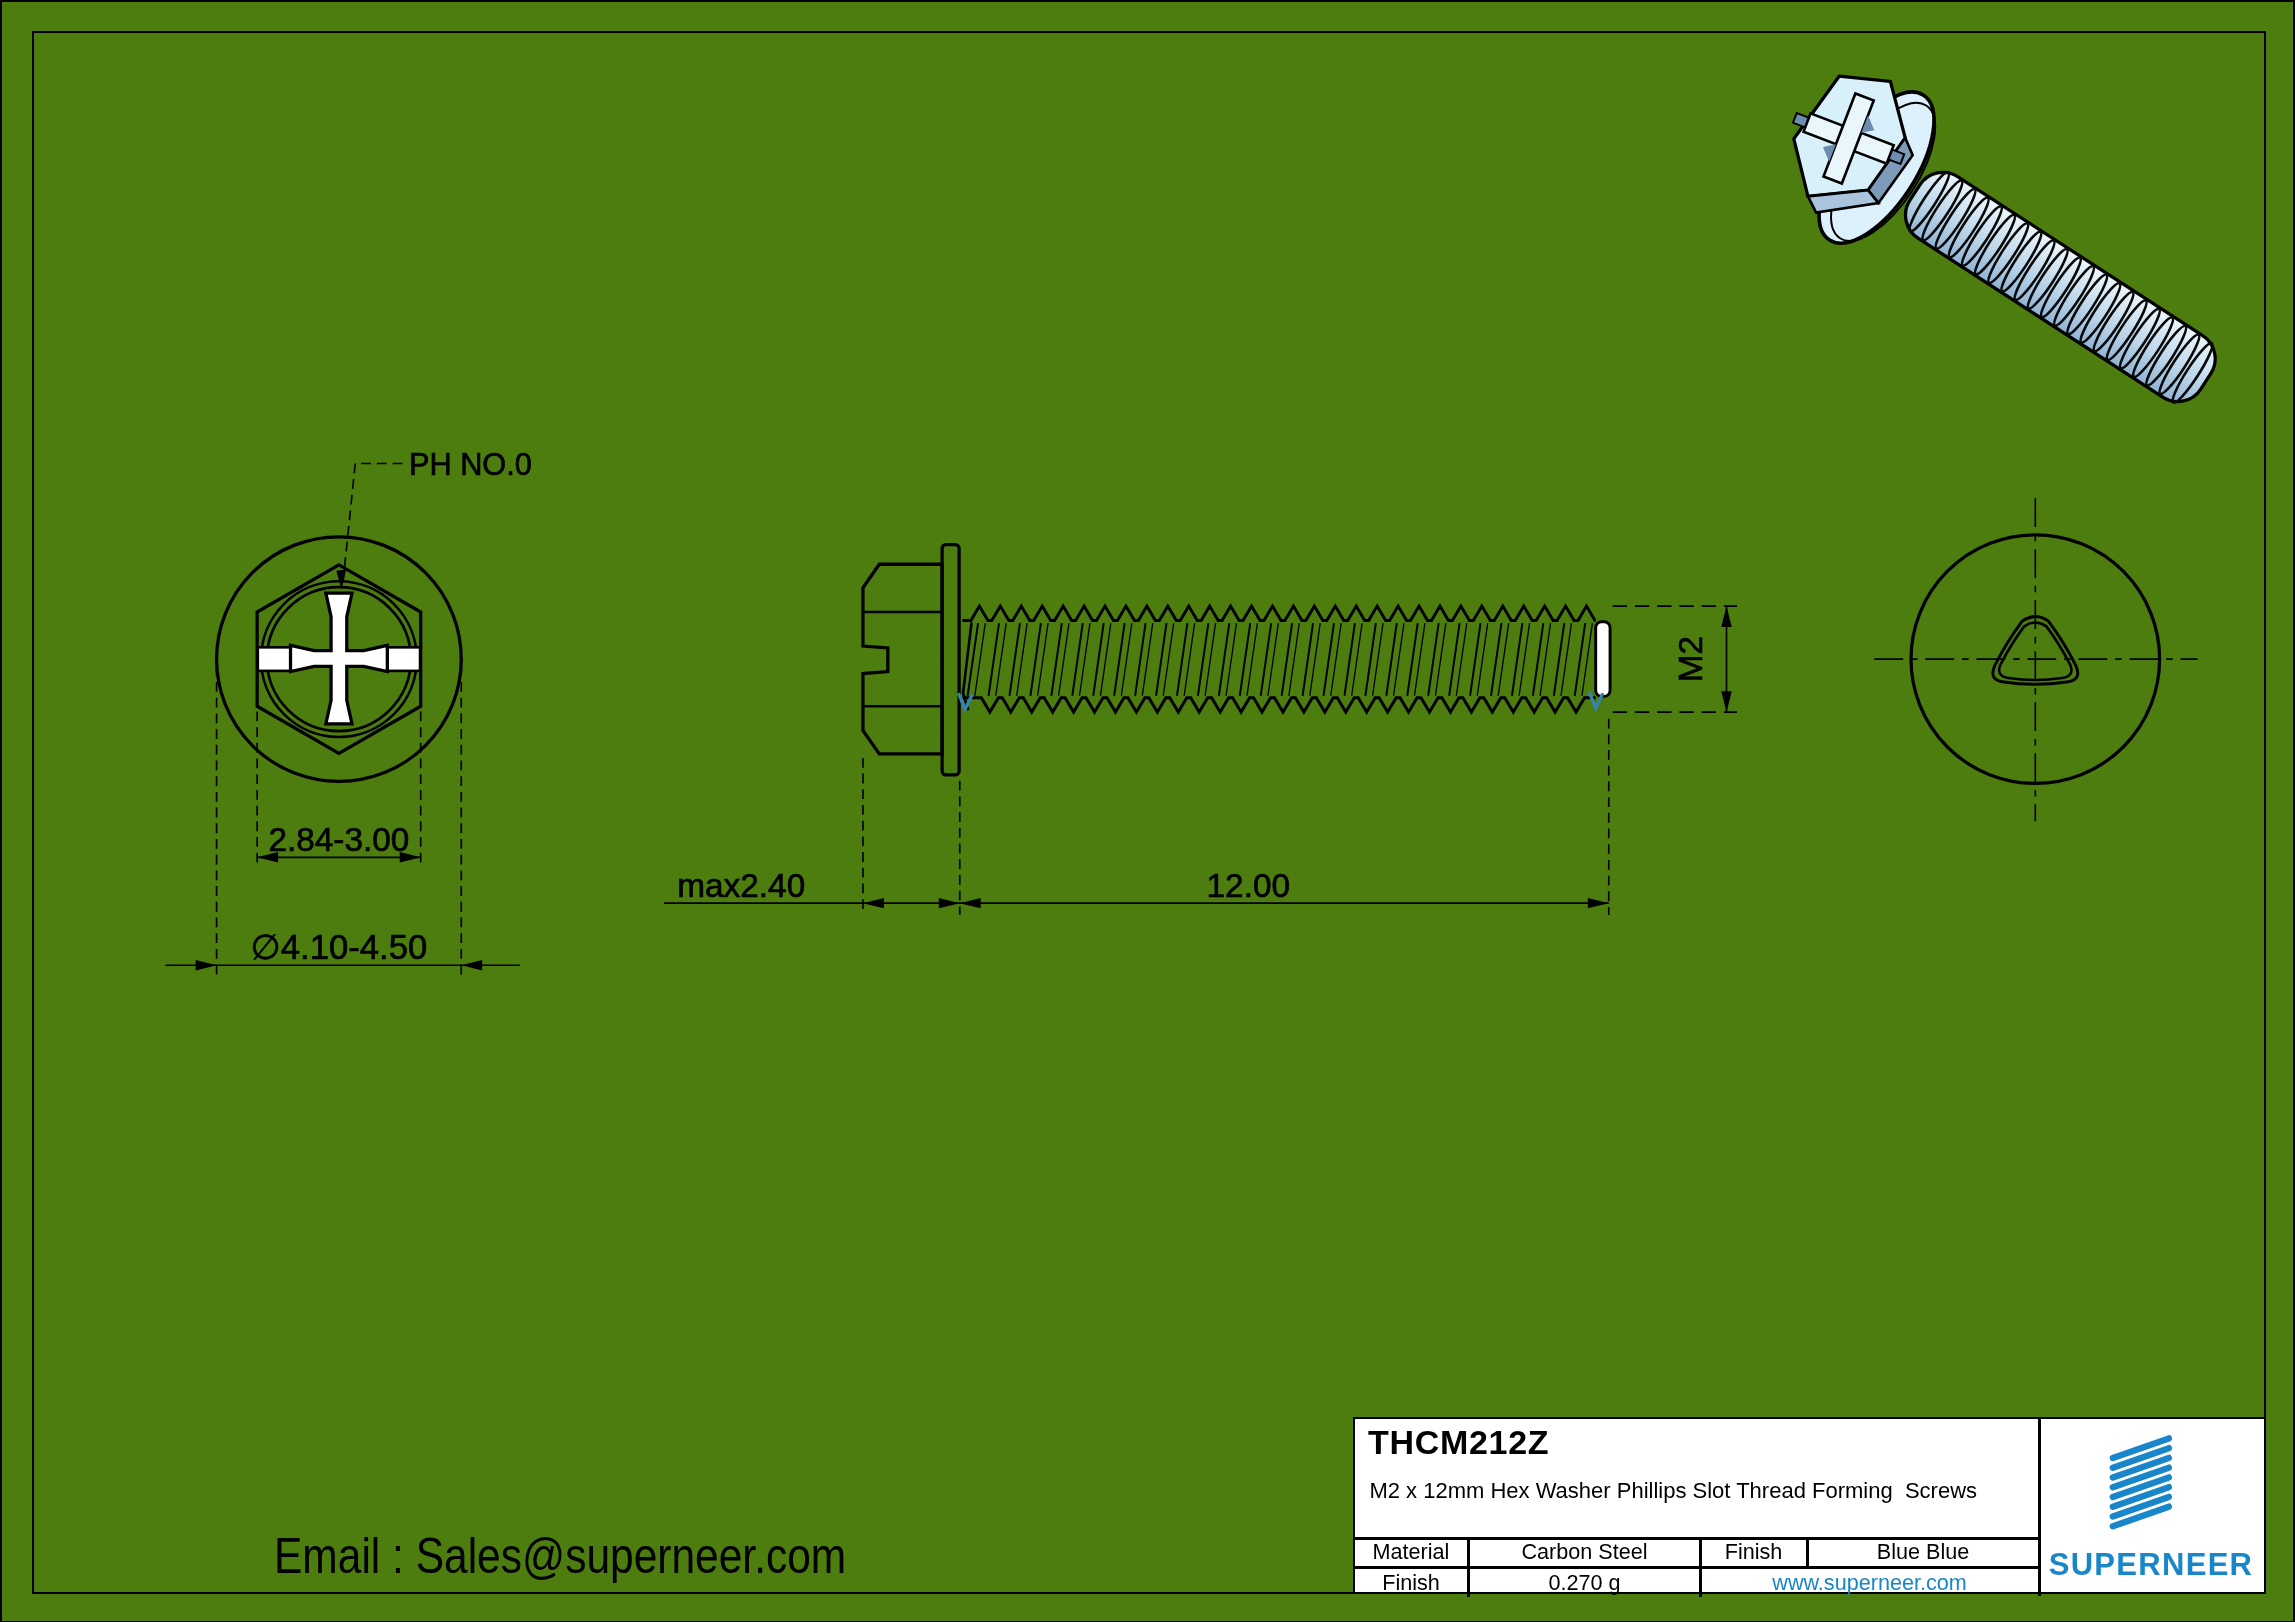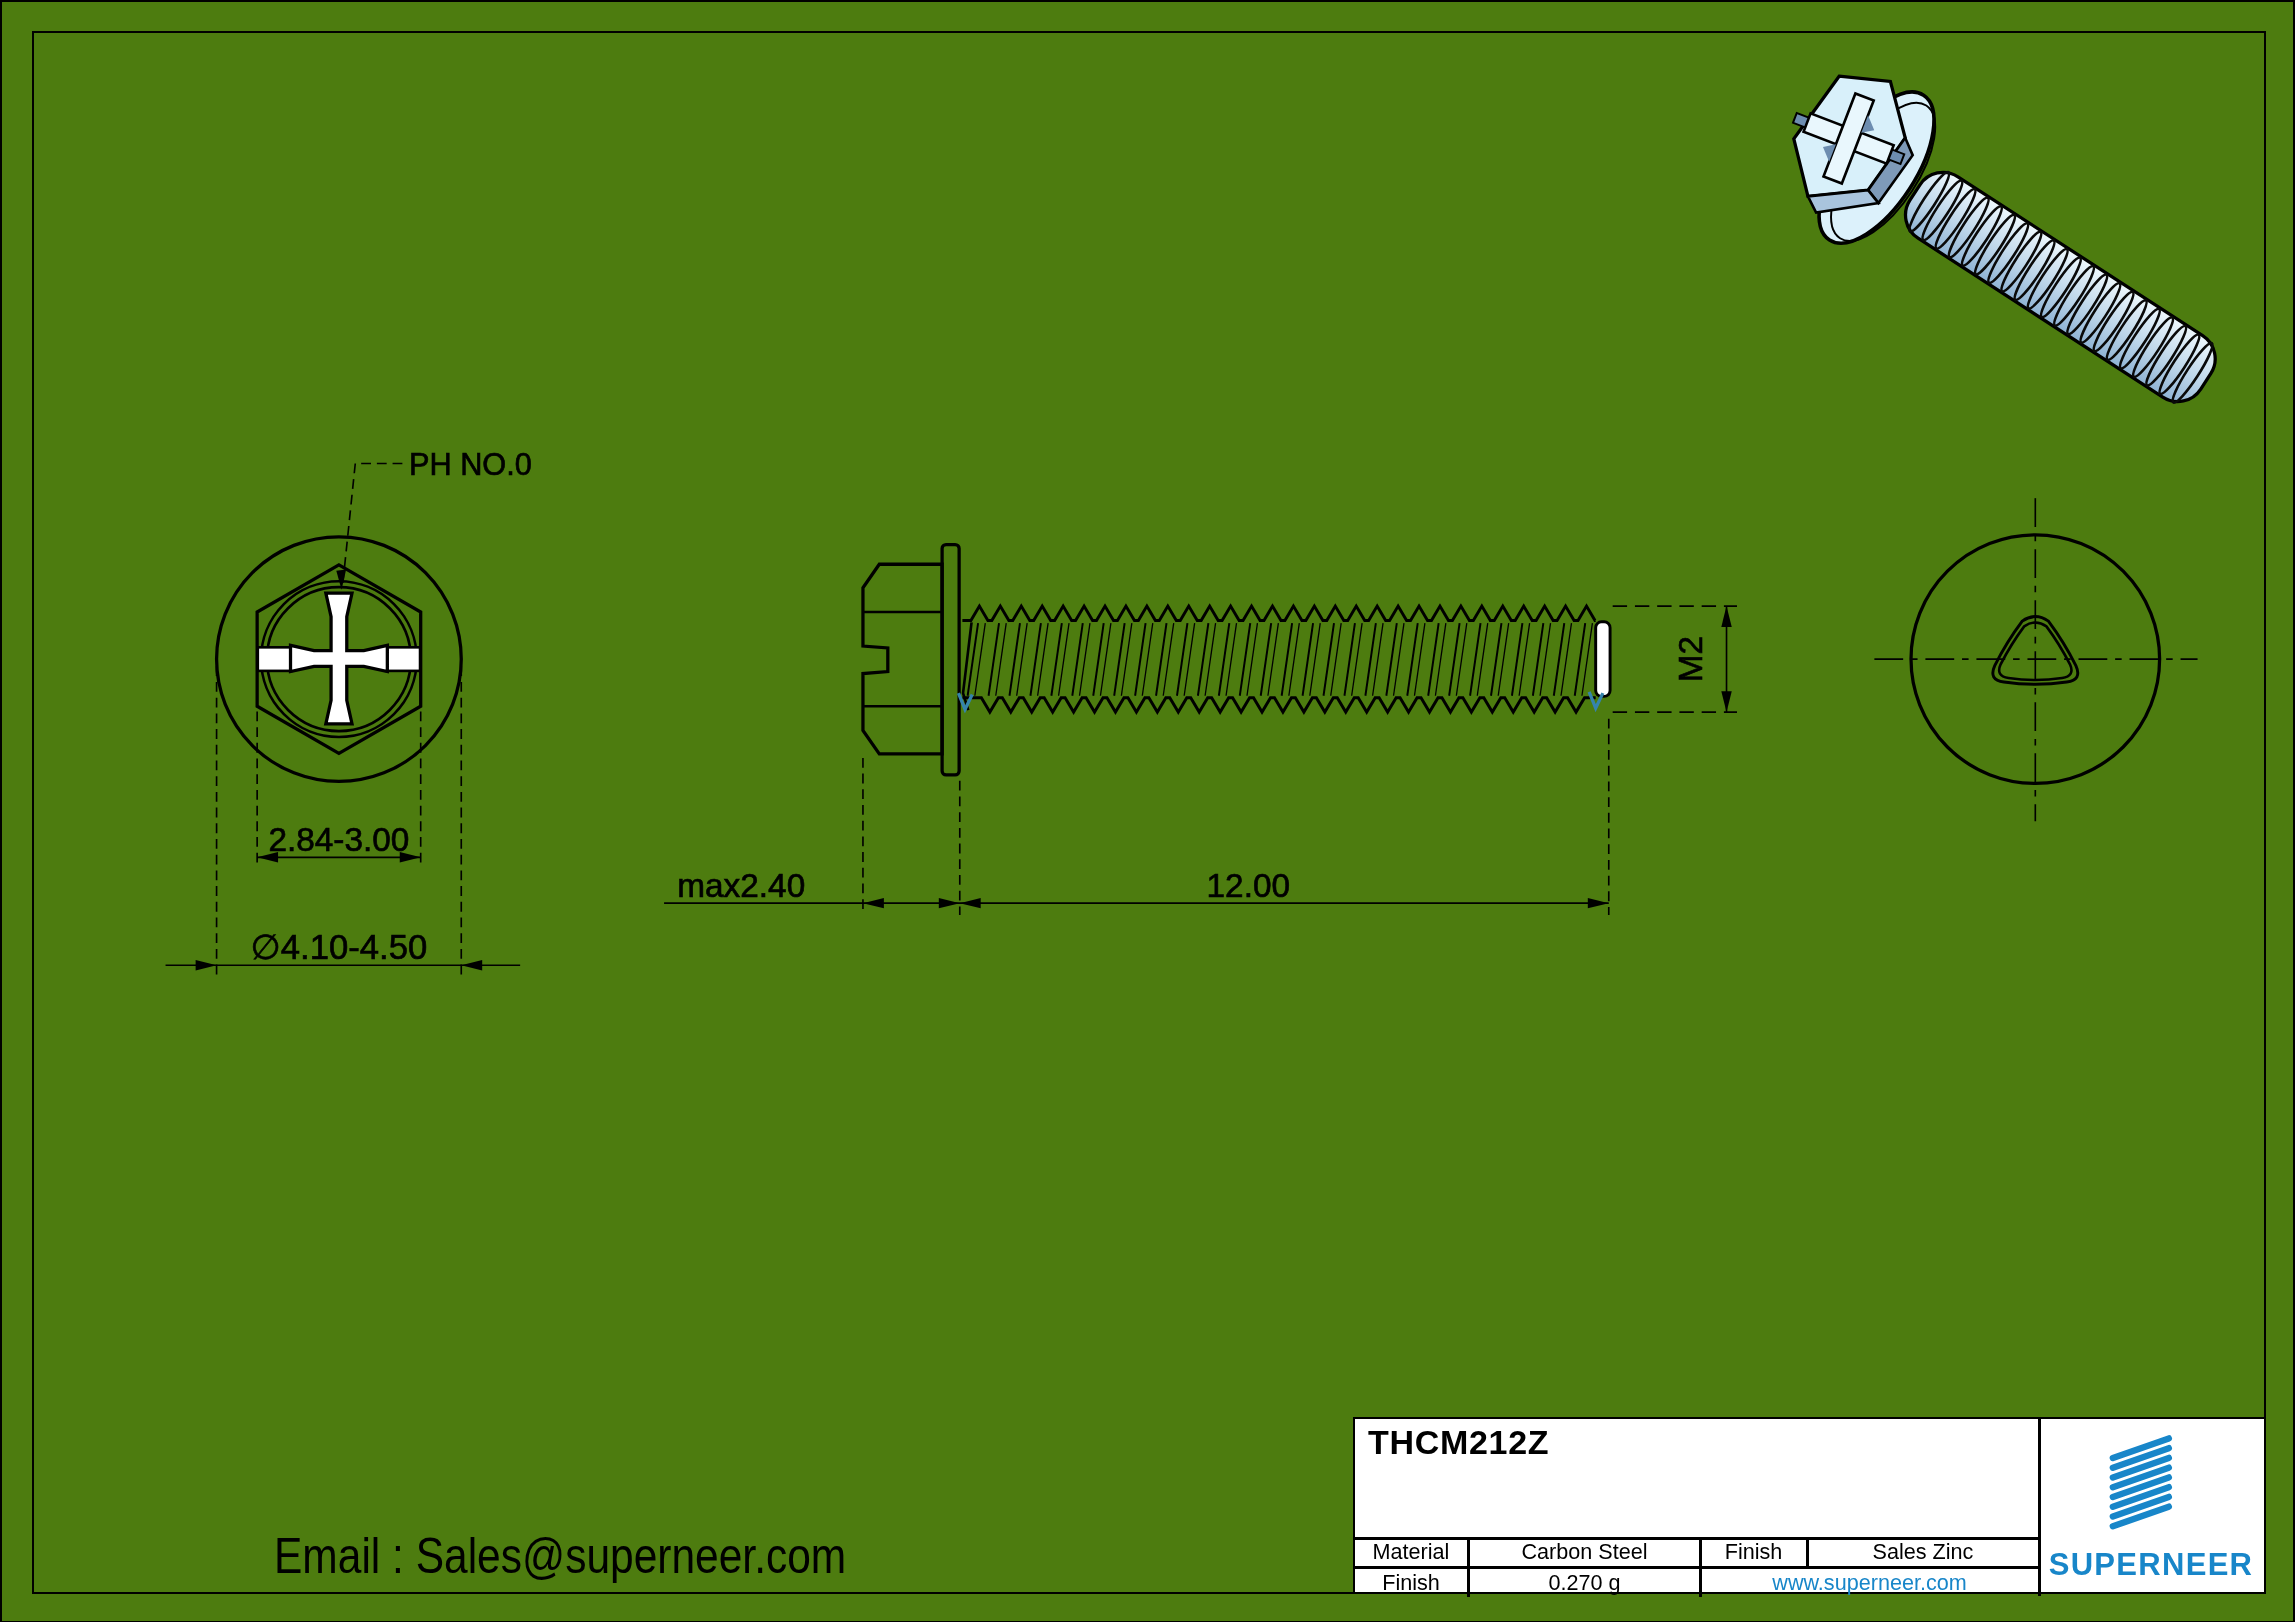--- a/index.html
+++ b/index.html
@@ -215,25 +215,26 @@
 
   <div class="tblock">
     <div class="tb-line" style="left:0;top:118px;width:683px;height:2.6px;"></div>
     <div class="tb-line" style="left:0;top:147px;width:683px;height:2.6px;"></div>
     <div class="tb-line" style="left:112px;top:118px;width:2.6px;height:60px;"></div>
     <div class="tb-line" style="left:344px;top:118px;width:2.6px;height:60px;"></div>
     <div class="tb-line" style="left:451px;top:118px;width:2.6px;height:32px;"></div>
     <div class="tb-line" style="left:683px;top:0;width:2.6px;height:177px;"></div>
 
     <div class="tb-part">THCM212Z</div>
+    <div class="tb-desc">M2 x 12mm Hex Washer Phillips Slot Thread Forming  Screws</div>
 
     <div class="tb-text" style="left:0;top:118px;width:112px;height:29.4px;">Material</div>
     <div class="tb-text" style="left:115px;top:118px;width:229px;height:29.4px;">Carbon Steel</div>
     <div class="tb-text" style="left:346px;top:118px;width:105px;height:29.4px;text-align:center;">Finish</div>
-    <div class="tb-text" style="left:453px;top:118px;width:230px;height:29.4px;">Sales Zinc</div>
+    <div class="tb-text" style="left:453px;top:118px;width:230px;height:29.4px;">Blue Blue</div>
     <div class="tb-text" style="left:0;top:150px;width:112px;height:27.5px;">Finish</div>
     <div class="tb-text" style="left:115px;top:150px;width:229px;height:27.5px;">0.270 g</div>
     <div class="tb-text tb-site" style="left:346px;top:150px;width:337px;height:27.5px;">www.superneer.com</div>
 
     <svg class="logo-stripes" width="65" height="98" viewBox="0 0 100 150">
       <g id="logo-stripes-g" stroke="var(--accent,#1886c9)" stroke-width="10" stroke-linecap="round">
           <line x1="6" y1="38" x2="92" y2="8"></line>
           <line x1="6" y1="53" x2="92" y2="23"></line>
           <line x1="6" y1="68" x2="92" y2="38"></line>
           <line x1="6" y1="83" x2="92" y2="53"></line>

